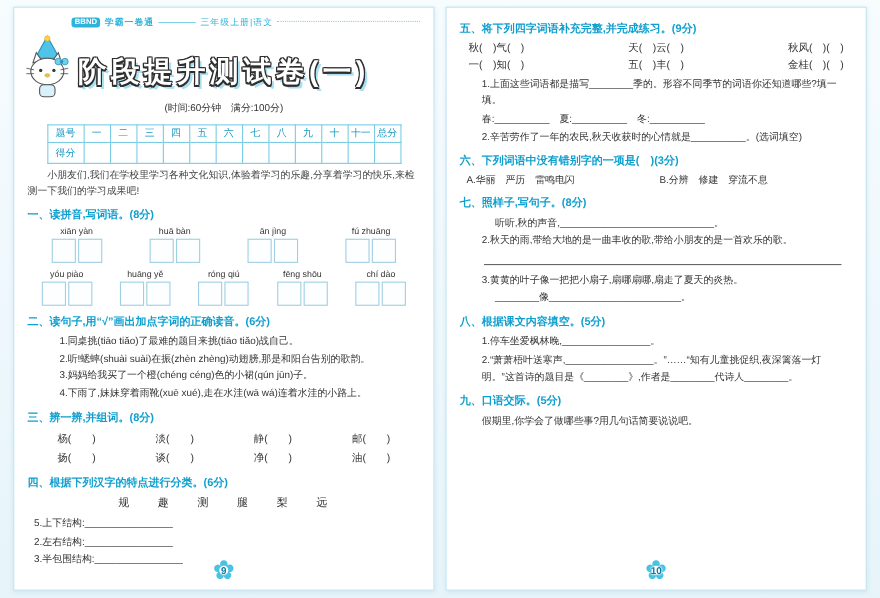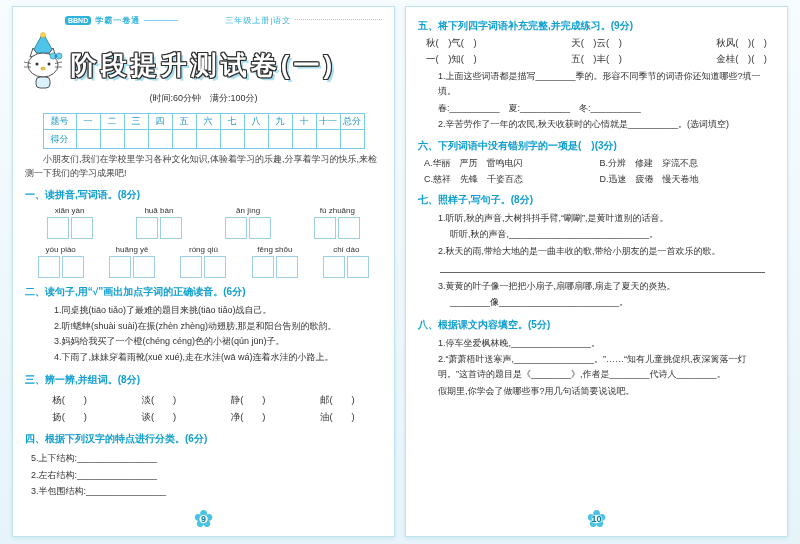--- a/index.html
+++ b/index.html
@@ -18,21 +18,21 @@
   }
   .page.pl{left:12px}
   .page.pr{left:405px}
 
   
   .hdr{display:flex;align-items:center;gap:4px;font-size:8px;color:#2fb3da;margin:0 0 2px 40px;}
   .hline{flex:1;height:2px;border-top:1px dotted #7fd4ea;}
   .logo{background:#2fb3da;color:#fff;border-radius:3px;padding:1px 3px;font-weight:bold;font-size:7px;}
   .bname{font-weight:bold;letter-spacing:1px;}
   .hdash{width:34px;border-top:1px solid #7fd4ea;height:0;}
-  .bed{letter-spacing:1px;margin-left:43px;}
+  .bed{letter-spacing:1px;}
 
   .kitty{position:absolute;left:8px;top:24px;}
 
   .ptitle{
     text-align:center;margin-top:22px;font-size:26px;font-weight:bold;letter-spacing:4px;color:#ffffff;
     text-shadow:-1px -1px 0 #2e2e2e,1px -1px 0 #2e2e2e,-1px 1px 0 #2e2e2e,1px 1px 0 #2e2e2e,
                 0 -1px 0 #2e2e2e,0 1px 0 #2e2e2e,-1px 0 0 #2e2e2e,1px 0 0 #2e2e2e,3px 3px 0 #a8dff2;
   }
   .pmeta{text-align:center;font-size:9px;margin-top:9px;color:#333;}
 
@@ -177,20 +177,21 @@
         <div>静(　　)</div>
         <div>净(　　)</div>
       </div>
       <div class="pair">
         <div>邮(　　)</div>
         <div>油(　　)</div>
       </div>
     </div>
 
     <div class="stitle">四、根据下列汉字的特点进行分类。(6分)</div>
+    <div class="charline">规　　趣　　测　　腿　　梨　　远</div>
     <div class="clsitem">5.上下结构:________________</div>
     <div class="clsitem">2.左右结构:________________</div>
     <div class="clsitem">3.半包围结构:________________</div>
 
     <div class="pagenum">
       <span class="flower">✿</span>
       <span class="pn">9</span>
     </div>
   </div>
 
@@ -208,37 +209,33 @@
     </div>
     <div class="qline">1.上面这些词语都是描写________季的。形容不同季节的词语你还知道哪些?填一填。</div>
     <div class="qline">春:__________　夏:__________　冬:__________</div>
     <div class="qline">2.辛苦劳作了一年的农民,秋天收获时的心情就是__________。(选词填空)</div>
 
     <div class="stitle">六、下列词语中没有错别字的一项是(　)(3分)</div>
     <div class="optrow">
       <span class="opt">A.华丽　严历　雷鸣电闪</span>
       <span class="opt">B.分辨　修建　穿流不息</span>
     </div>
-    <div class="optrow">
-      <span class="opt">C.慈祥　先锋　千姿百态</span>
-      <span class="opt">D.迅速　疲倦　慢天卷地</span>
-    </div>
 
     <div class="stitle">七、照样子,写句子。(8分)</div>
-    <div class="qline">1.听听,秋的声音,大树抖抖手臂,“唰唰”,是黄叶道别的话音。</div>
     <div class="qline" style="padding-left:18px">听听,秋的声音,____________________________。</div>
     <div class="qline">2.秋天的雨,带给大地的是一曲丰收的歌,带给小朋友的是一首欢乐的歌。</div>
     <div class="ansline"></div>
     <div class="qline">3.黄黄的叶子像一把把小扇子,扇哪扇哪,扇走了夏天的炎热。</div>
     <div class="qline" style="padding-left:18px">________像________________________。</div>
 
     <div class="stitle">八、根据课文内容填空。(5分)</div>
     <div class="qline">1.停车坐爱枫林晚,________________。</div>
     <div class="qline">2.“萧萧梧叶送寒声,________________。”……“知有儿童挑促织,夜深篱落一灯明。”这首诗的题目是《________》,作者是________代诗人________。</div>
 
+    <div class="stitle">九、口语交际。(5分)</div>
     <div class="qline">假期里,你学会了做哪些事?用几句话简要说说吧。</div>
 
     <div class="pagenum">
       <span class="flower">✿</span>
       <span class="pn">10</span>
     </div>
   </div>
 
 </div>
 

